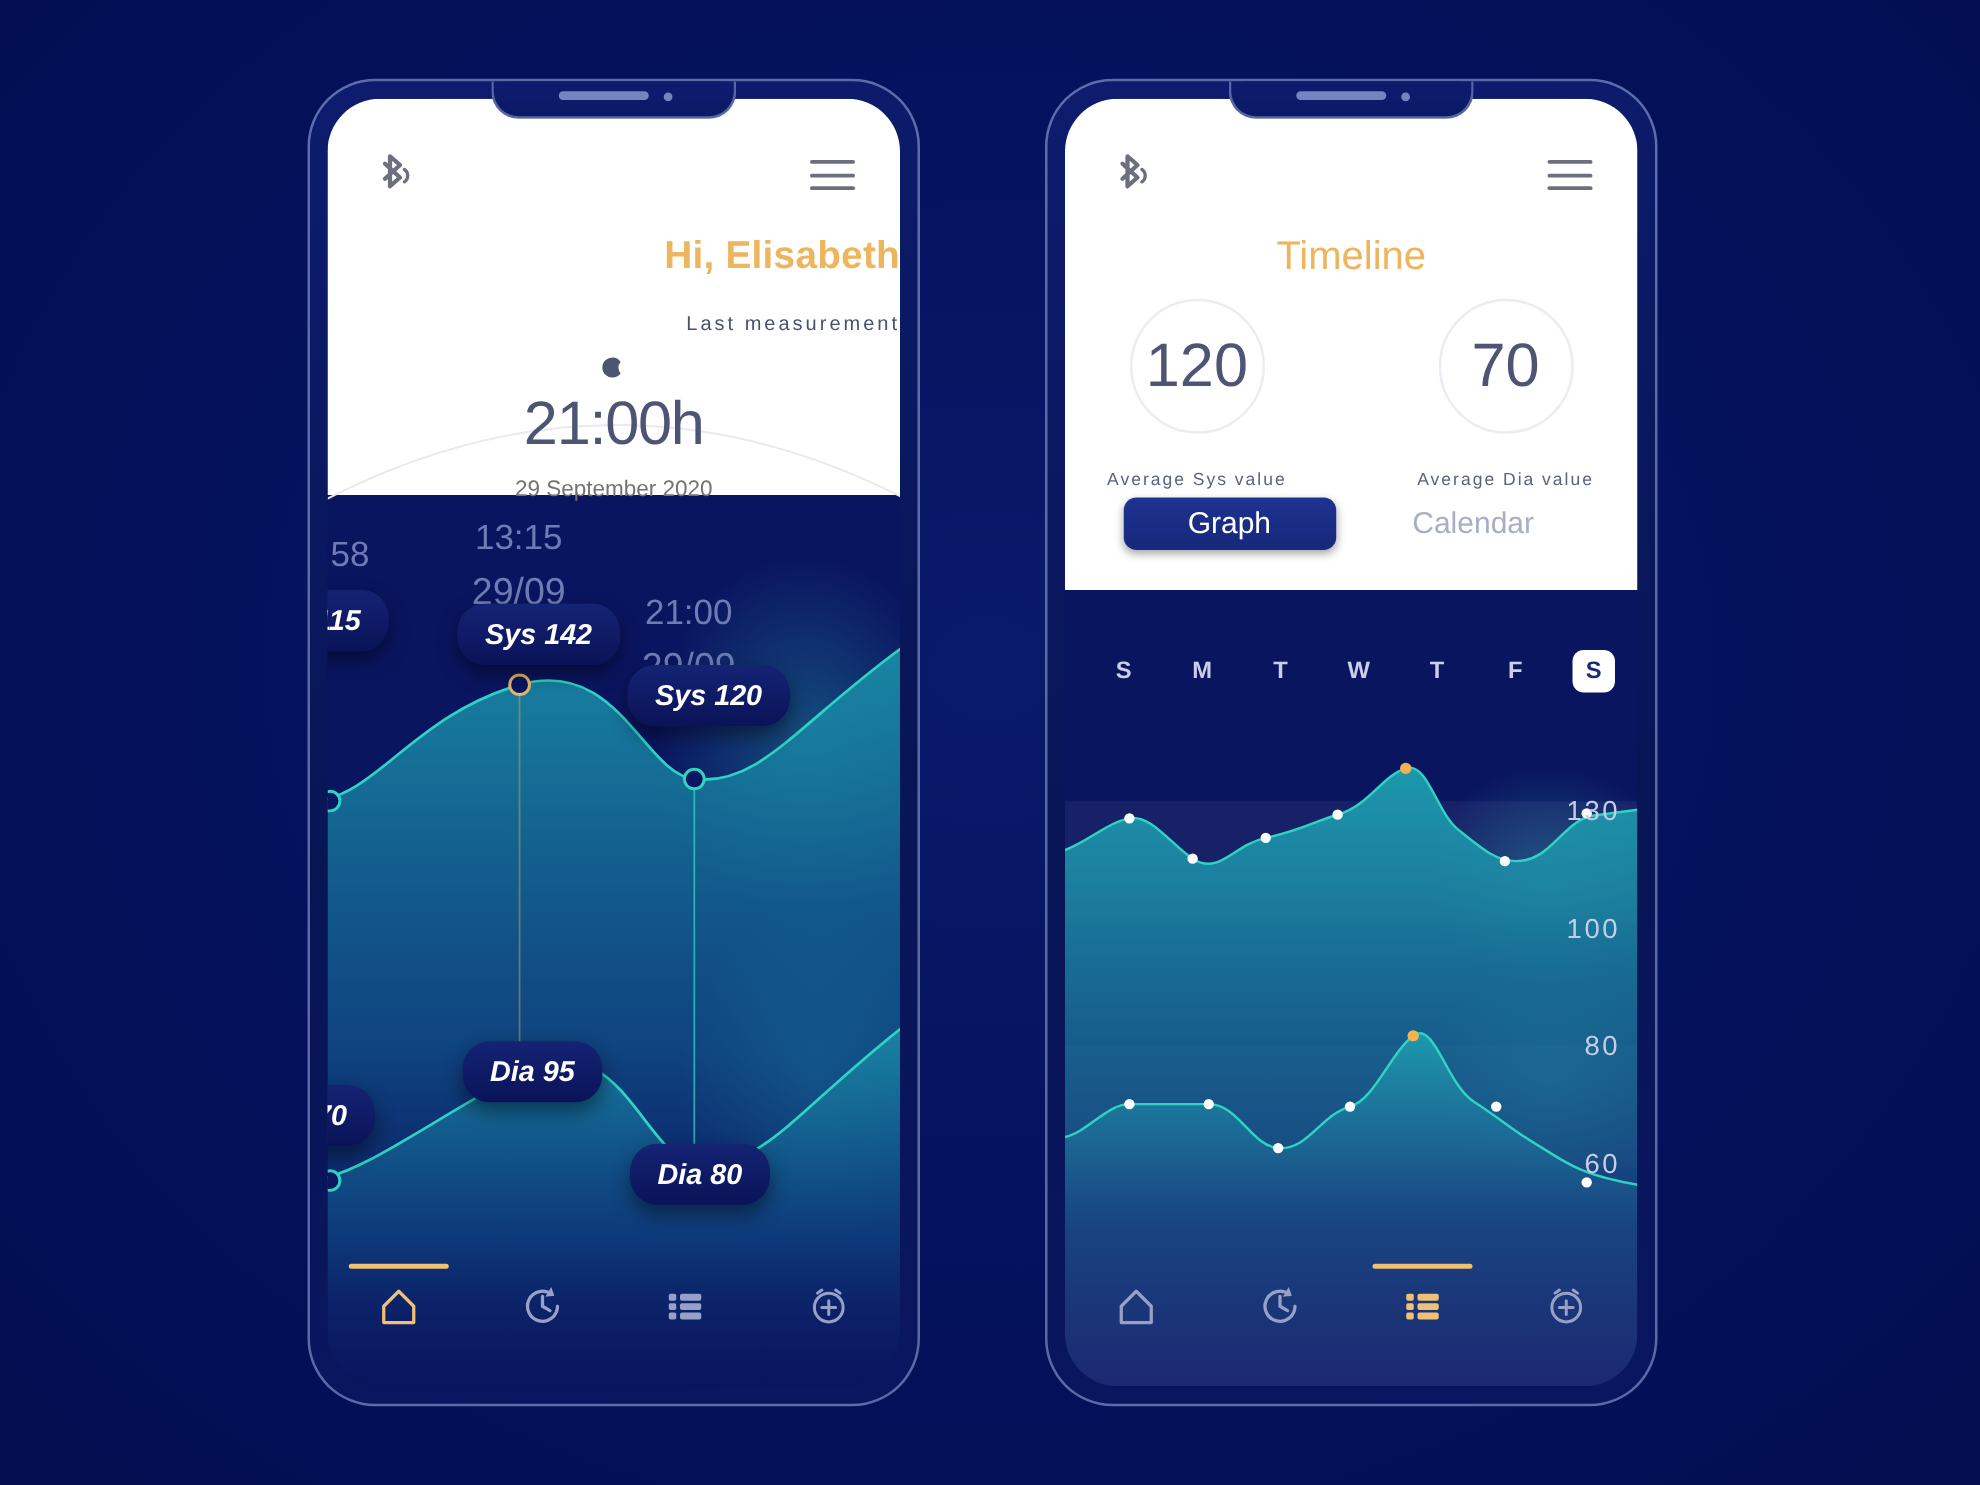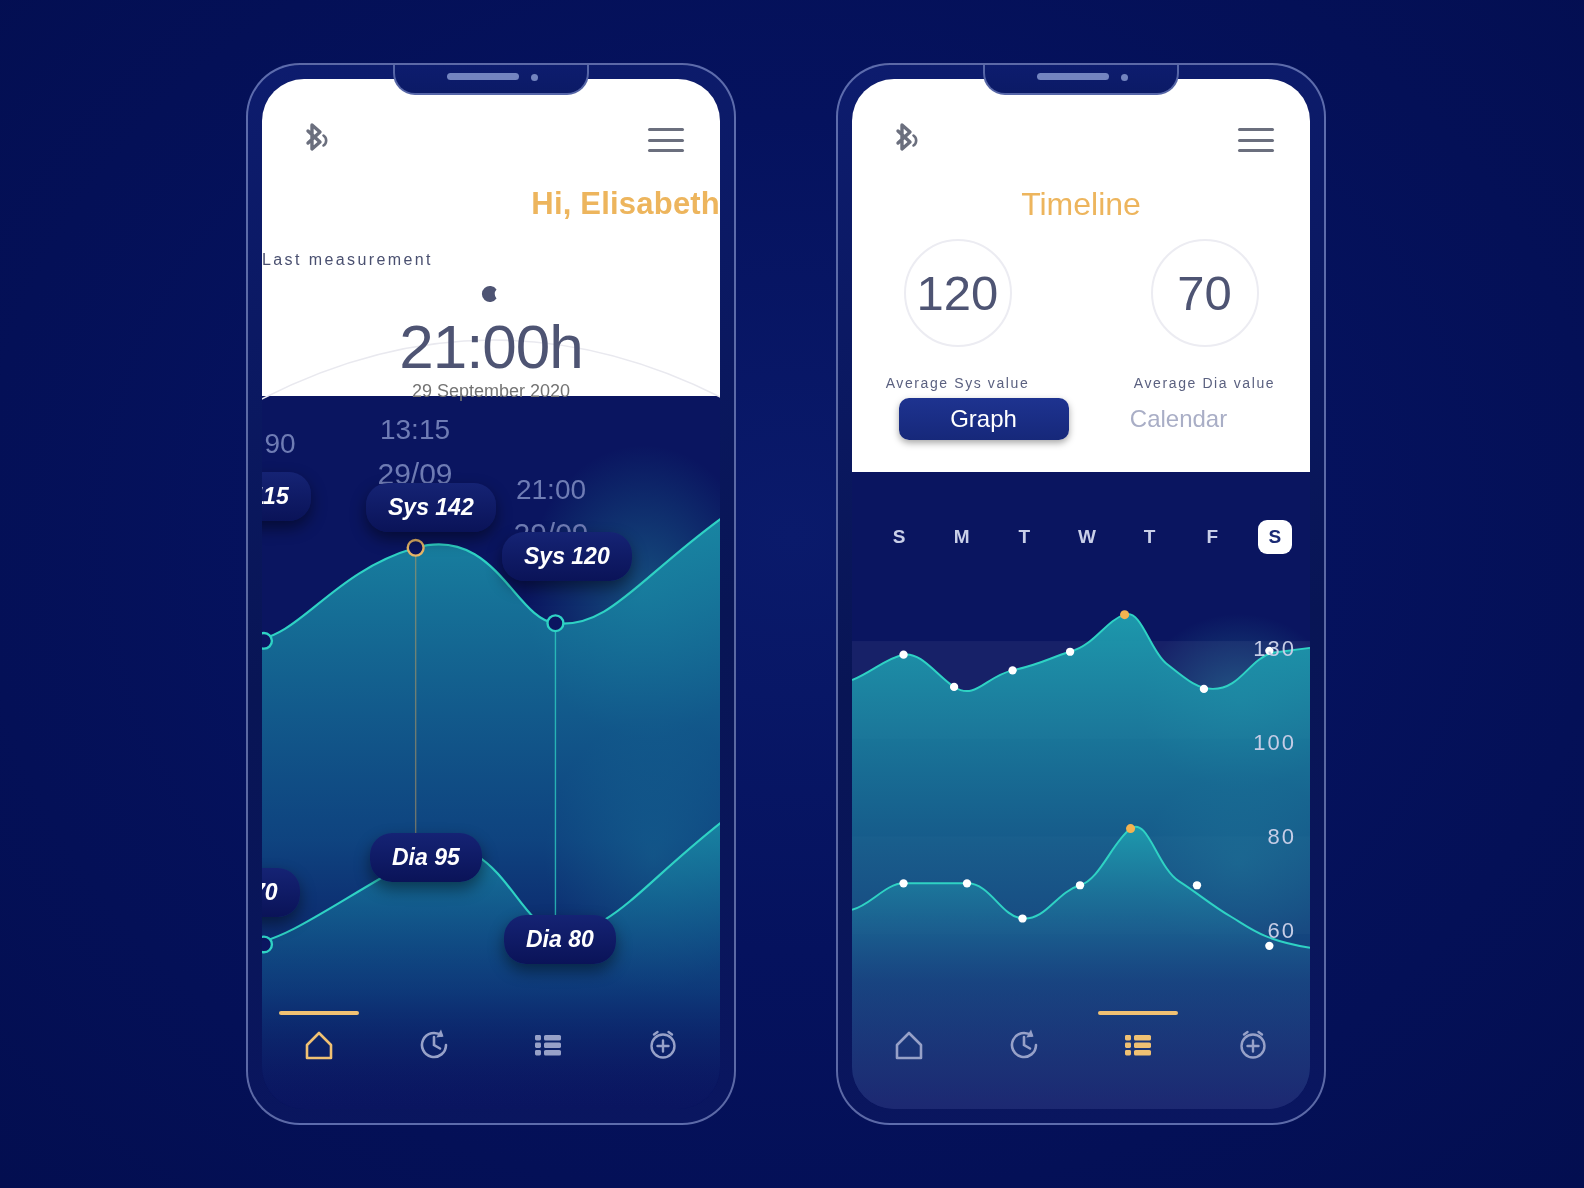--- a/index.html
+++ b/index.html
@@ -88,36 +88,36 @@
   .hamburger span { display:block; height: 3px; background: #6b6f7e; border-radius: 2px; }
 
   .greeting {
     position: absolute; left: 0; right: 0; top: 107px;
     text-align: right;
     font-size: 31px; font-weight: 700; color: #edb55d;
     letter-spacing: .2px;
   }
   .subtle-label {
     position: absolute; left: 0; right: 0; top: 172px;
-    text-align: left;
+    text-align: right;
     font-size: 16px; color: #4a5070; letter-spacing: 2.4px;
   }
   .moon {
     position: absolute; left: 50%; transform: translateX(-50%);
     top: 204px;
     width: 22px; height: 22px;
   }
   .arc {
     position: absolute; left: 0; right: 0; top: 206px; height: 130px;
     overflow: hidden;
   }
   .big-time {
     position: absolute; left: 0; right: 0; top: 232px;
     text-align: center;
-    font-size: 62px; color: #4e5473; font-weight: 400;
+    font-size: 49px; color: #4e5473; font-weight: 400;
     letter-spacing: -1px;
   }
   .date-line {
     position: absolute; left: 0; right: 0; top: 302px;
     text-align: center;
     font-size: 18px; color: #737373;
   }
 
   
   .title-timeline {
@@ -305,21 +305,21 @@
 
           <circle cx="155" cy="155" r="8" fill="#0b1560" stroke="#e8b768" stroke-width="2.4"></circle>
           <circle cx="296" cy="232" r="8" fill="#0b1560" stroke="#2fd2c4" stroke-width="2.4"></circle>
           <circle cx="2" cy="250" r="8" fill="#0b1560" stroke="#2fd2c4" stroke-width="2.4"></circle>
           <circle cx="155" cy="472" r="8" fill="#0b1560" stroke="#e8b768" stroke-width="2.4"></circle>
           <circle cx="296" cy="546" r="8" fill="#0b1560" stroke="#2fd2c4" stroke-width="2.4"></circle>
           <circle cx="2" cy="560" r="8" fill="#0b1560" stroke="#2fd2c4" stroke-width="2.4"></circle>
         </svg>
 
         <div class="ts" style="left:-12px; top:32px; width:60px;">
-          <div class="t1">90</div>
+          <div class="t1">58</div>
           <div class="t2">/09</div>
         </div>
         <div class="pill" style="left:-32px; top:76px;">115</div>
         <div class="pill" style="left:-32px; top:472px;">70</div>
 
         <div class="ts" style="left:88px; top:18px; width:130px;">
           <div class="t1">13:15</div>
           <div class="t2">29/09</div>
         </div>
         <div class="pill" style="left:104px; top:87px;">Sys 142</div>

